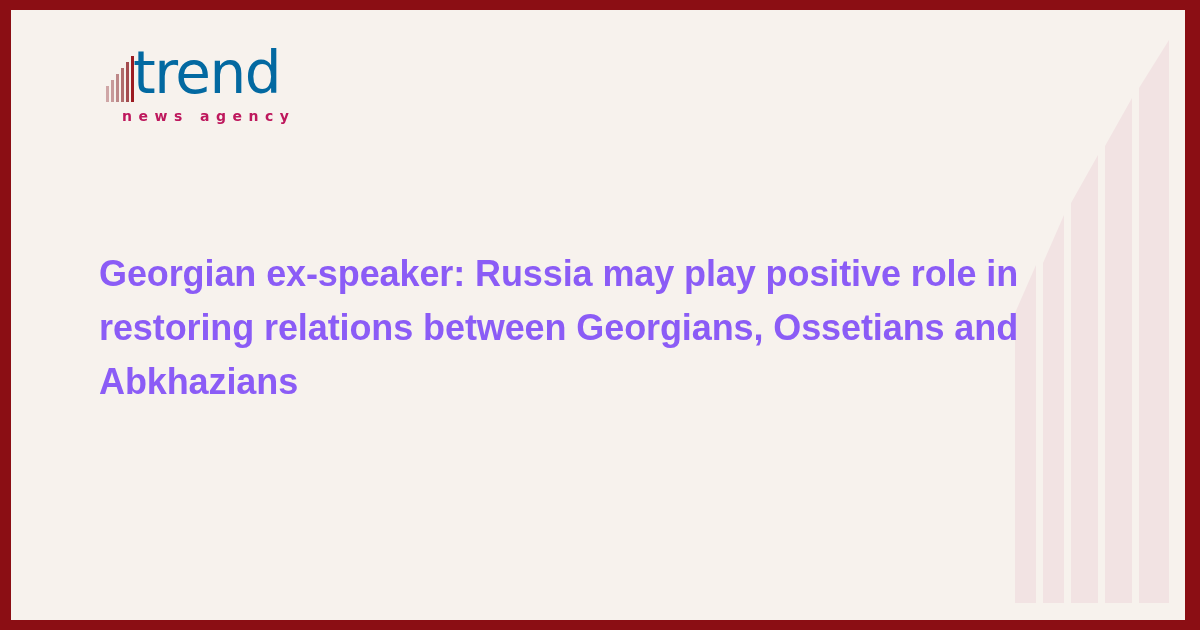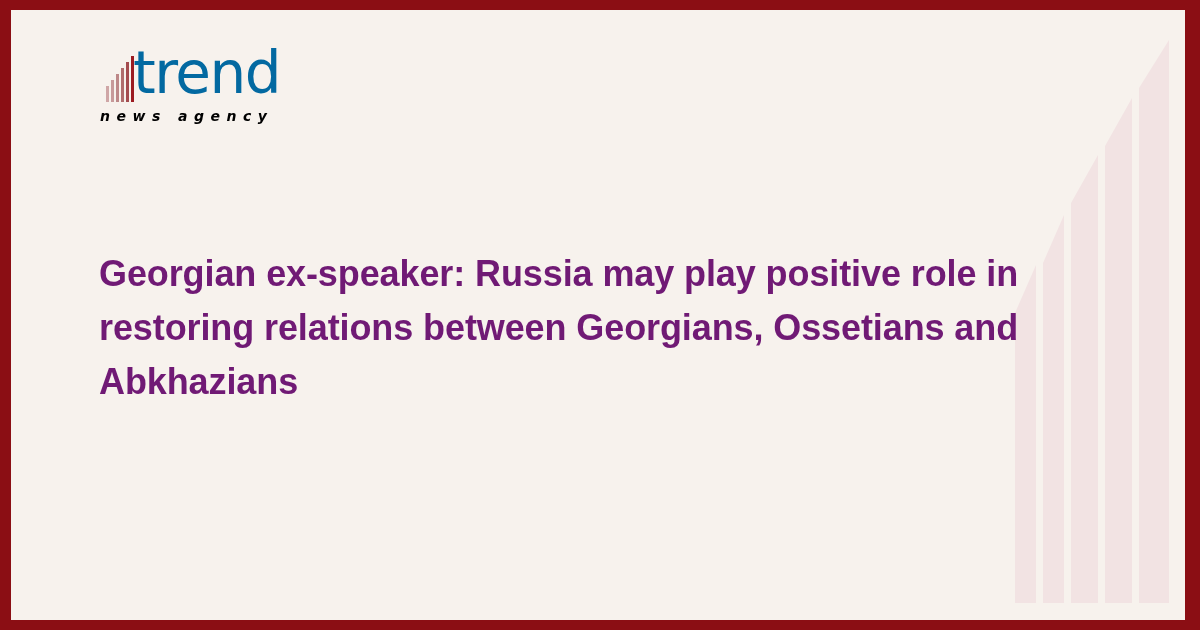--- a/index.html
+++ b/index.html
@@ -91,43 +91,42 @@
     top: -4px;
     font-family: "DejaVu Sans", sans-serif;
     font-size: 58px;
     font-weight: 400;
     letter-spacing: -1.5px;
     color: #0369a1;
     line-height: 62px;
   }
   .logo-sub {
     position: absolute;
-    left: 3px;
+    left: 25px;
     top: 62px;
     font-family: "DejaVu Sans", sans-serif;
     font-size: 14px;
     font-weight: 700;
     letter-spacing: 6.5px;
-    color: #000000;
+    color: #be185d;
     white-space: nowrap;
-    font-style: italic;
   }
 
   
   .headline {
     position: absolute;
     left: 88px;
     top: 237px;
     width: 975px;
     font-family: "Liberation Sans", sans-serif;
     font-size: 36px;
     font-weight: 700;
     line-height: 54px;
     letter-spacing: -0.1px;
-    color: #701a75;
+    color: #8b5cf6;
     margin: 0;
   }
 </style>
 </head>
 <body>
 
 <div class="card">
   <div class="canvas">
 
     <div class="deco-bars">

